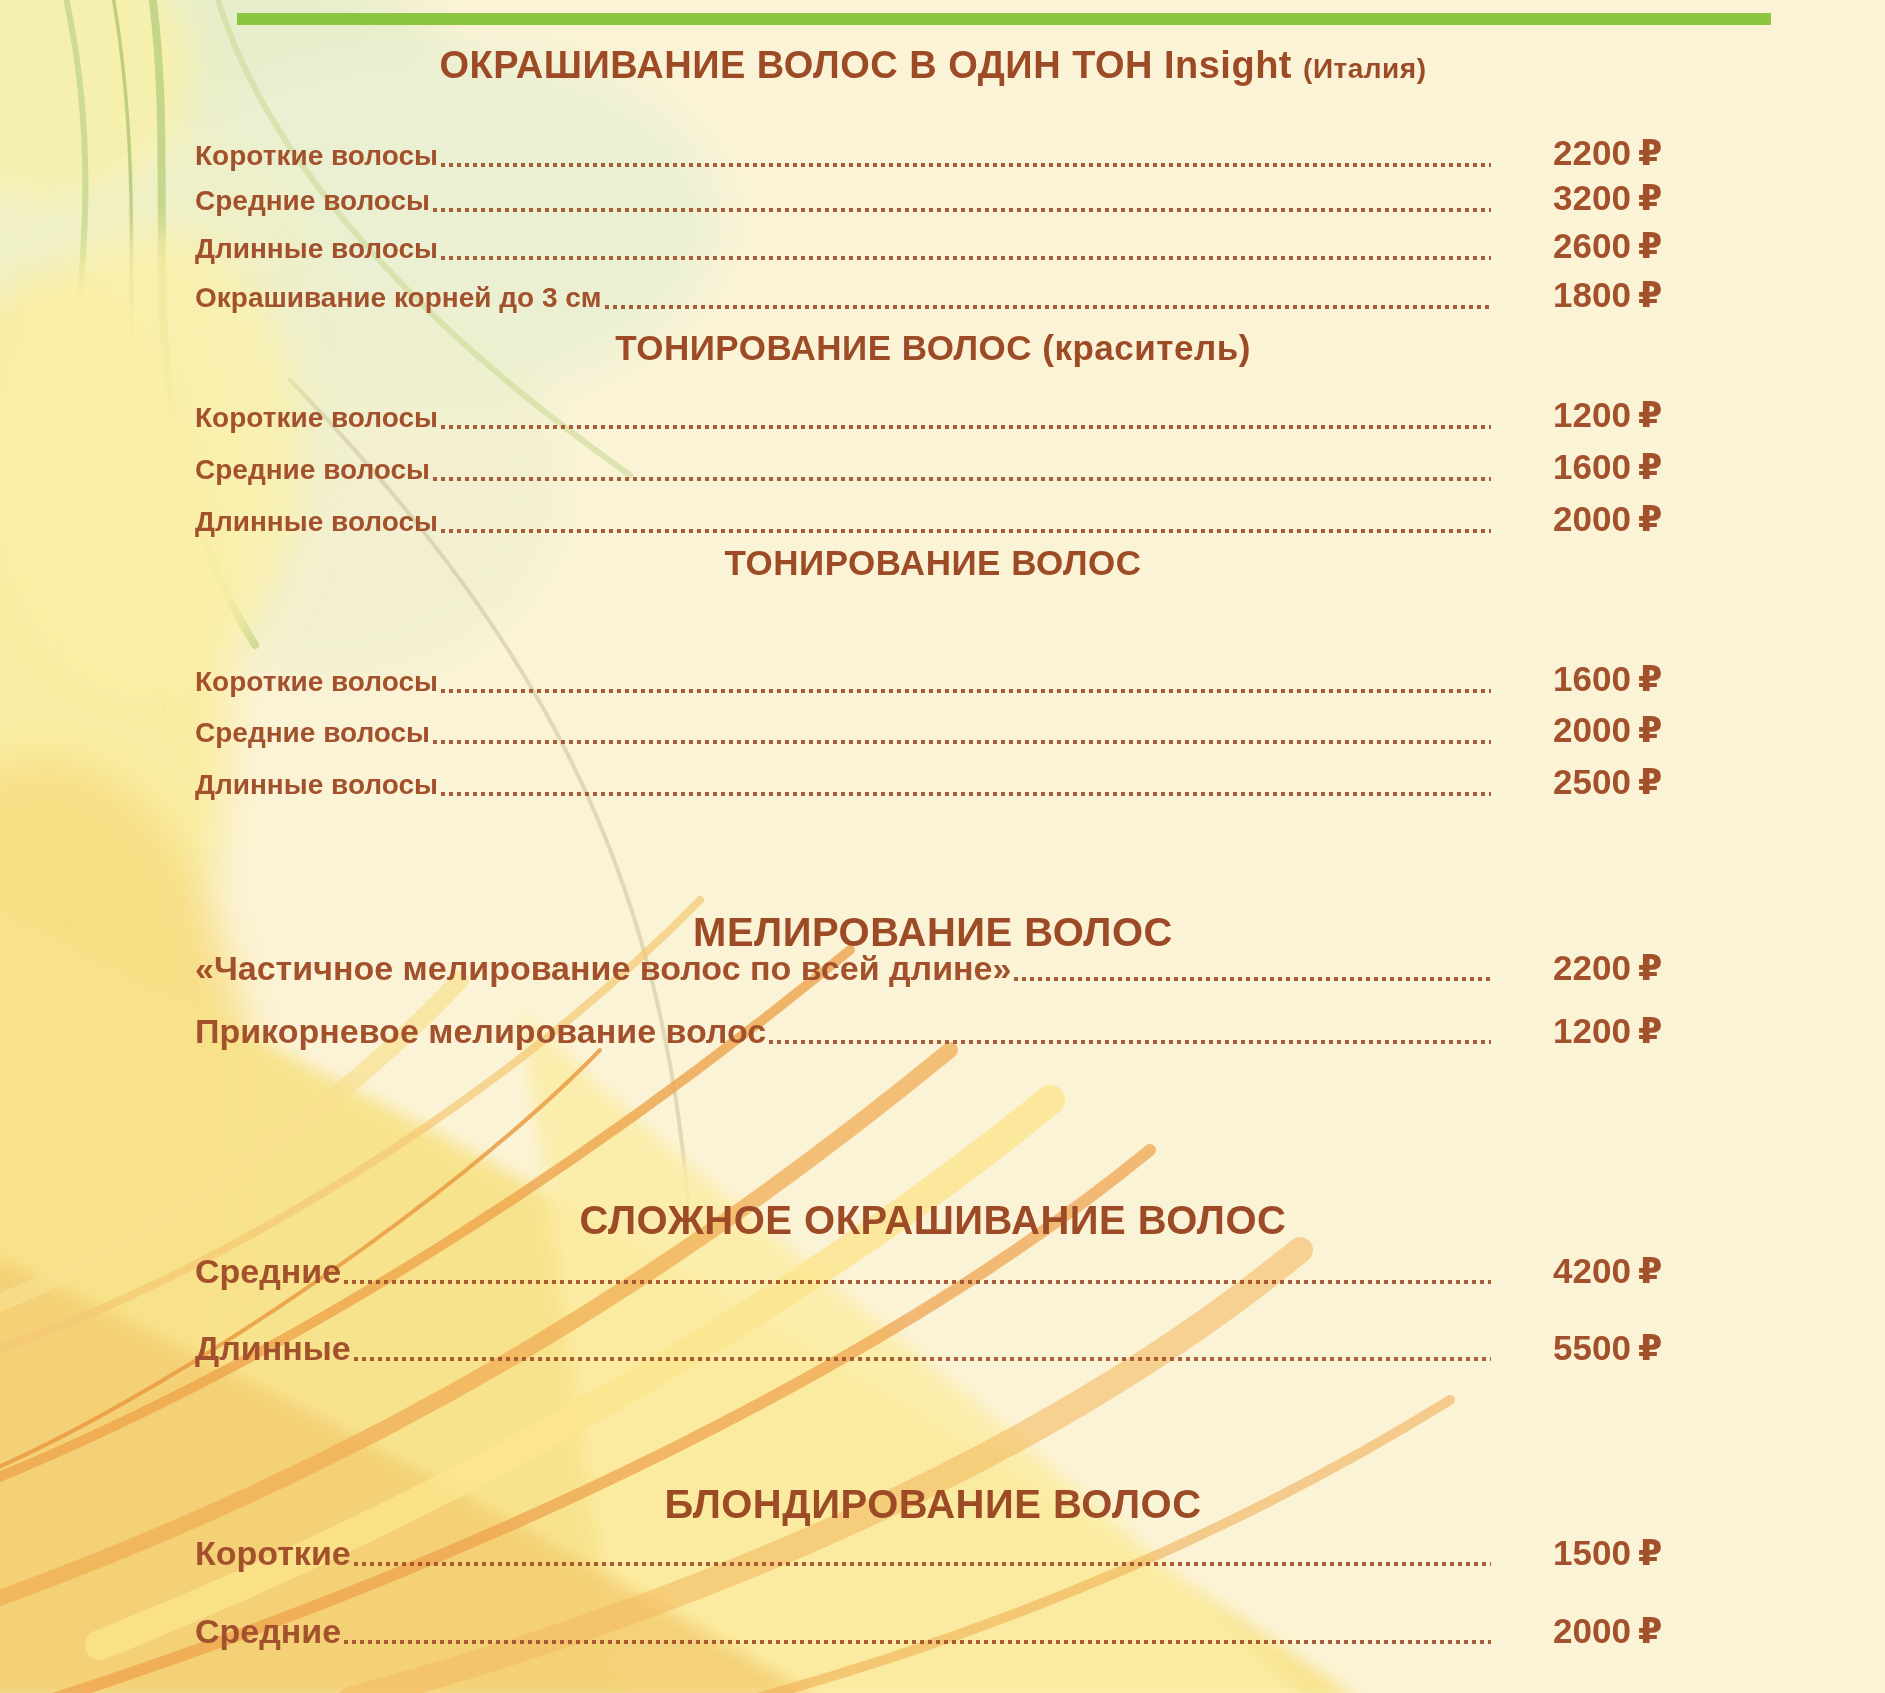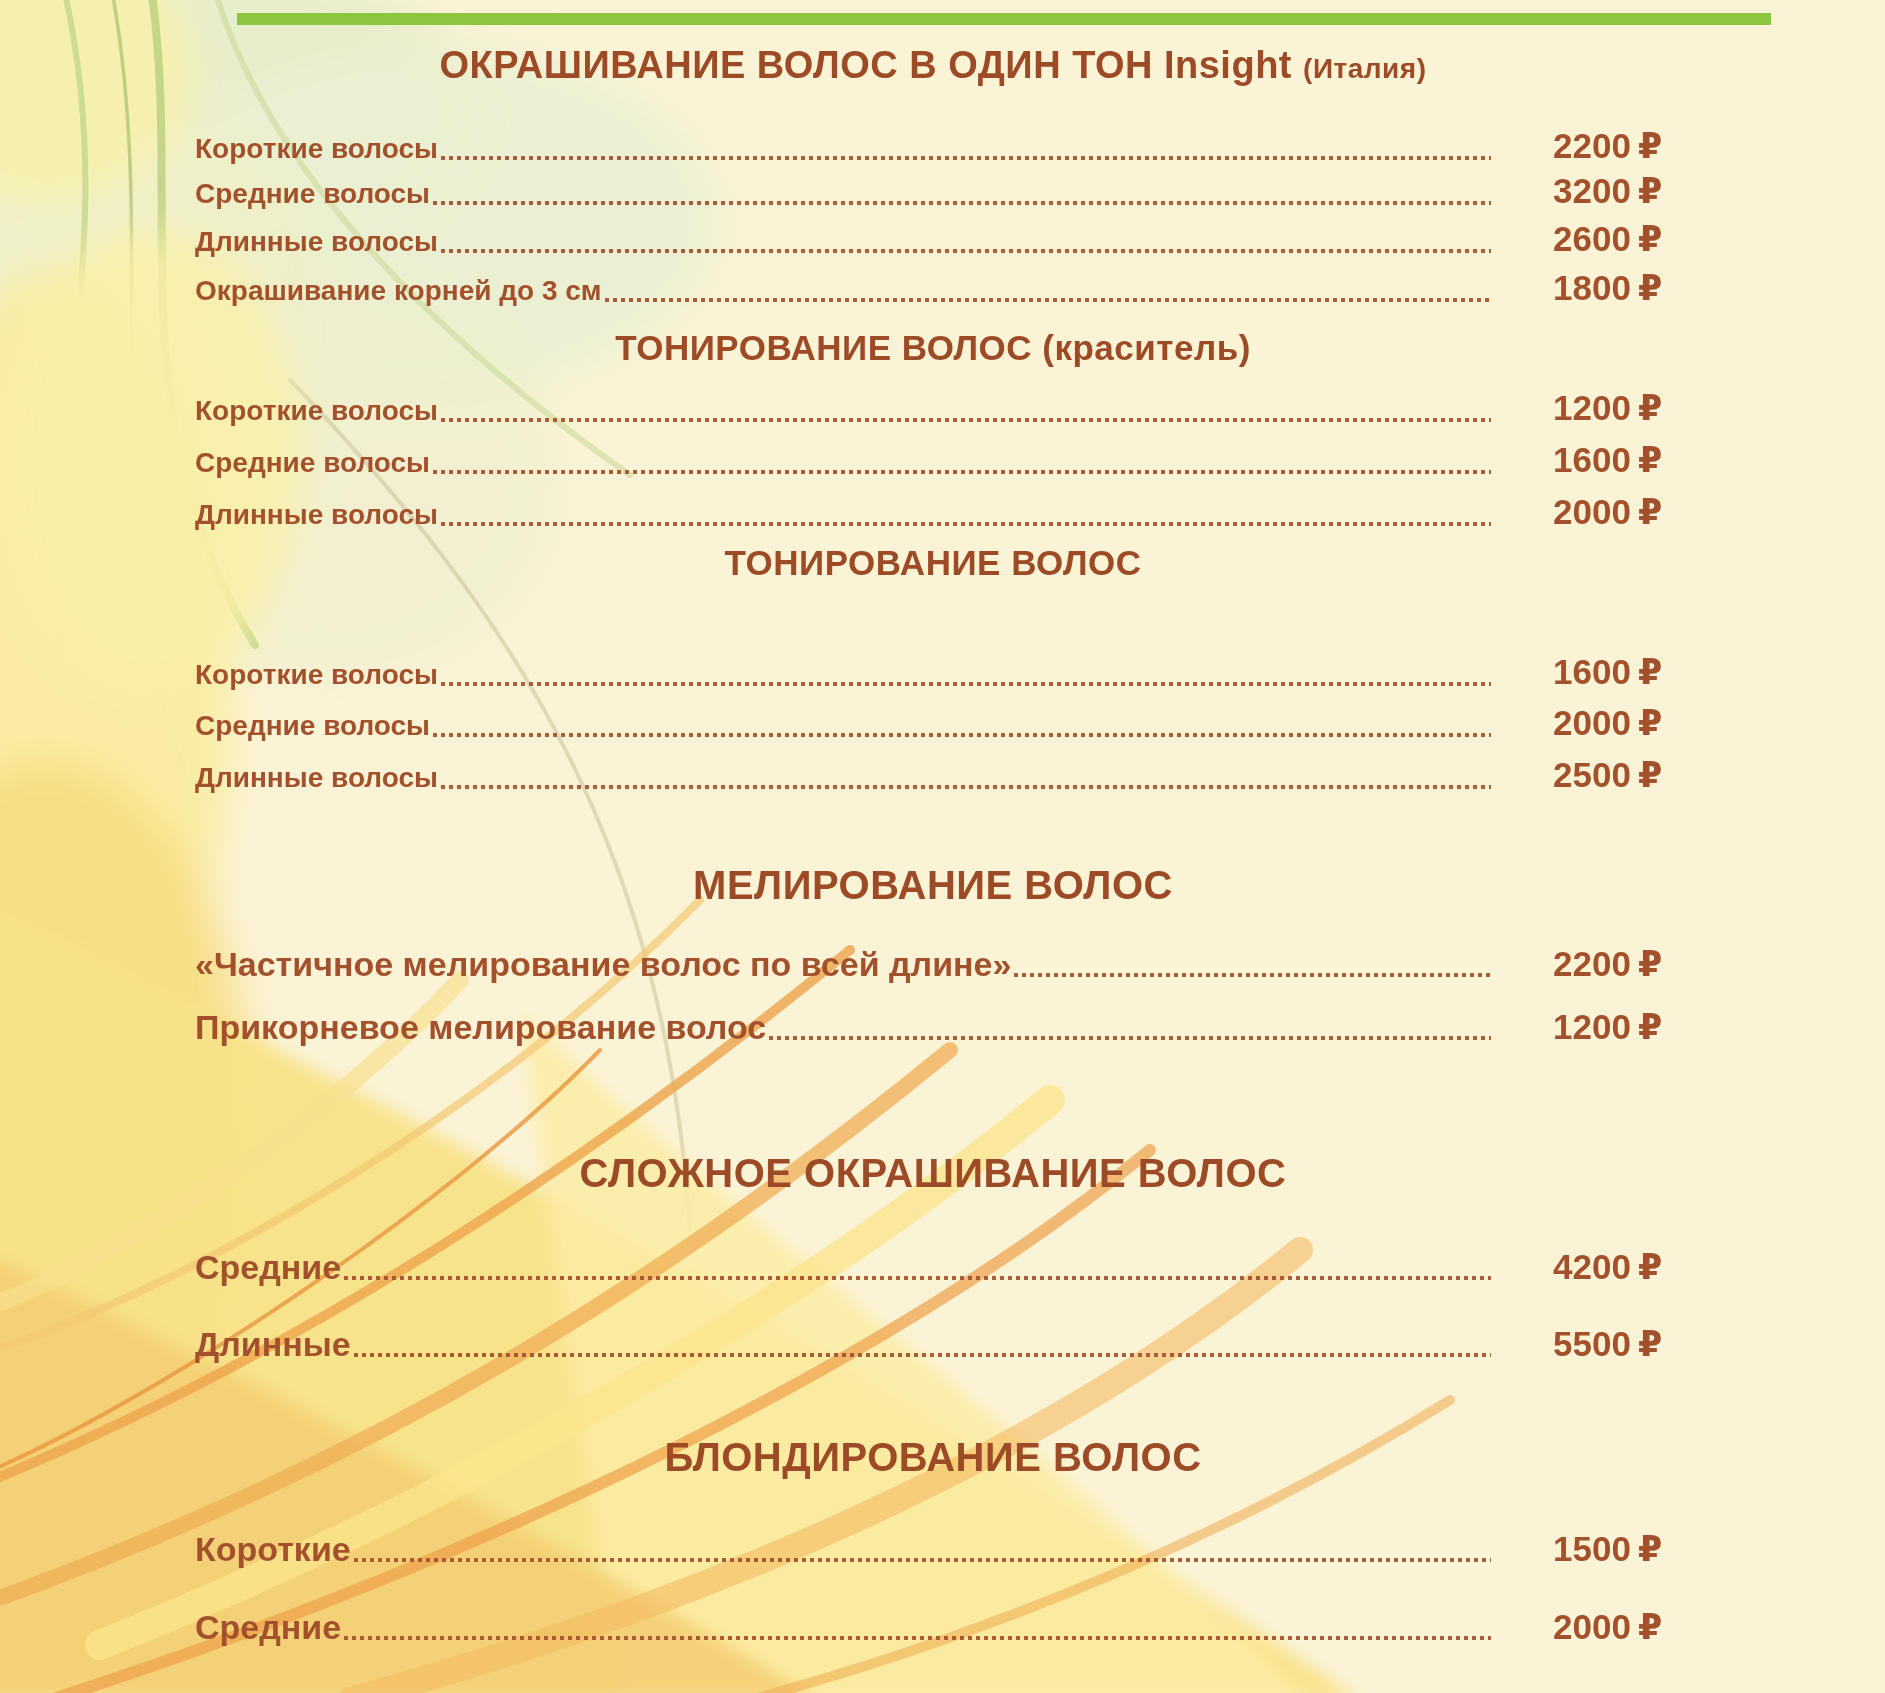--- a/index.html
+++ b/index.html
@@ -26,39 +26,39 @@
 
   .hdr{
     position:absolute;left:168px;width:1530px;
     text-align:center;color:var(--brown-dark);
     line-height:1.15;letter-spacing:.5px;white-space:nowrap;
   }
   .h-title{font-size:38px;}
   .h-title .note{font-size:28px;}
   .h-mid{font-size:35px;}
   .h-sub{font-size:27px;letter-spacing:.3px;}
-  .h-big{font-size:40px;}
+  .h-big{font-size:40px;margin-top:47px;}
 
   .row{
     position:absolute;left:195px;width:1528px;
     display:flex;align-items:baseline;
     color:var(--brown);
   }
   .row .lbl{white-space:nowrap;flex:none;}
   .row.small .lbl{font-size:28px;line-height:42px;text-align:right;}
   .row.large .lbl{font-size:34px;line-height:46px;}
   .dots{
     flex:1;height:4px;align-self:flex-end;
     margin:0 2px 10px 3px;
     background-image:repeating-linear-gradient(90deg,var(--brown) 0 4px,transparent 4px 8px);
     opacity:.92;
   }
   .price{
     flex:none;width:230px;box-sizing:border-box;padding-left:60px;
-    font-size:35px;white-space:nowrap;color:var(--brown);
+    font-size:35px;white-space:nowrap;color:var(--brown);margin-top:7px;
   }
   .rub{font-family:"DejaVu Sans",sans-serif;margin-left:7px;}
 </style>
 </head>
 <body>
 
 <div class="page">
 
   <svg class="bg-art" viewBox="0 0 1885 1693" preserveAspectRatio="none" aria-hidden="true">
     <defs>

